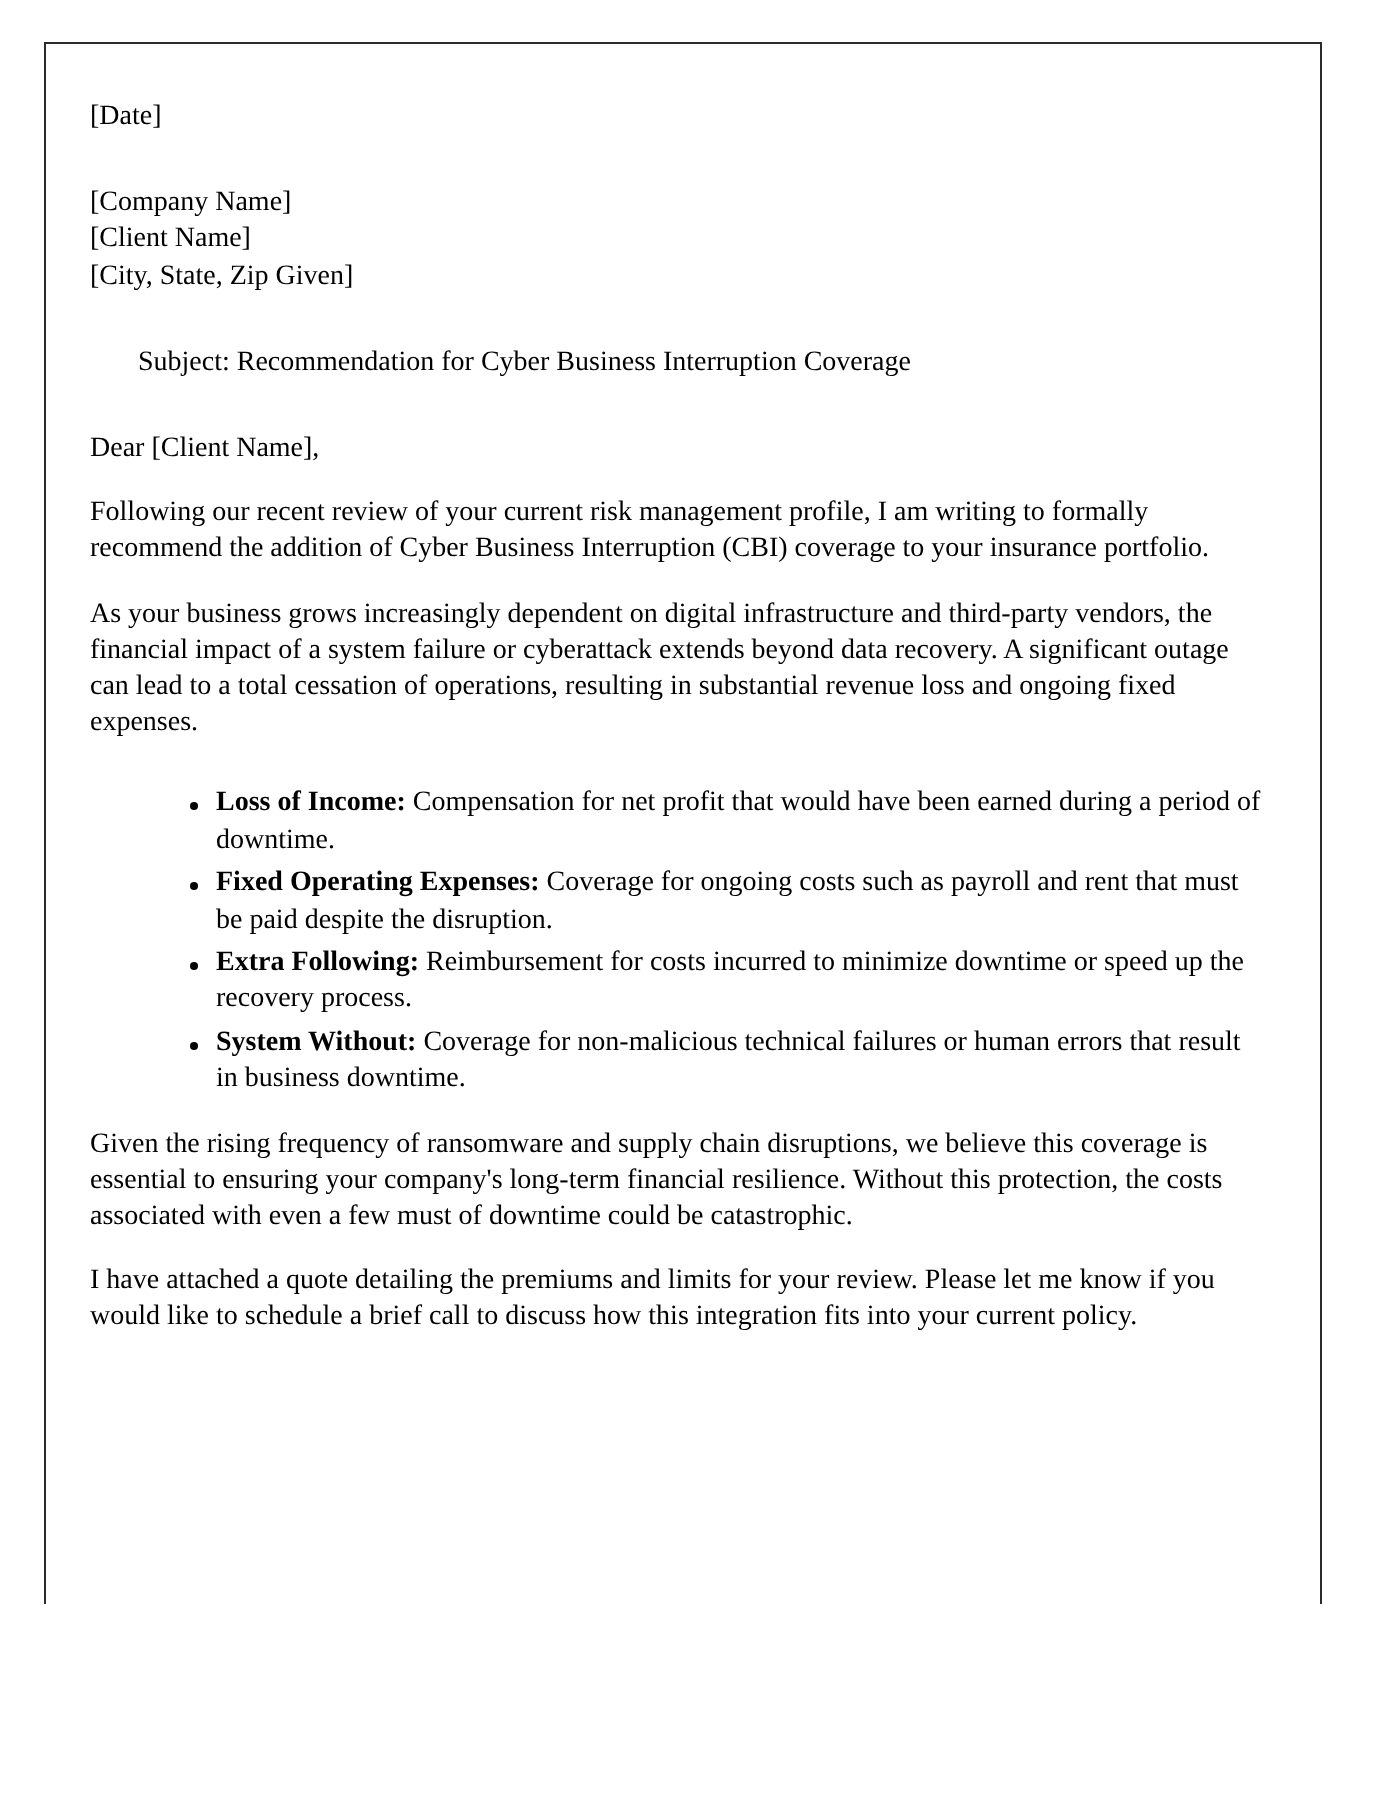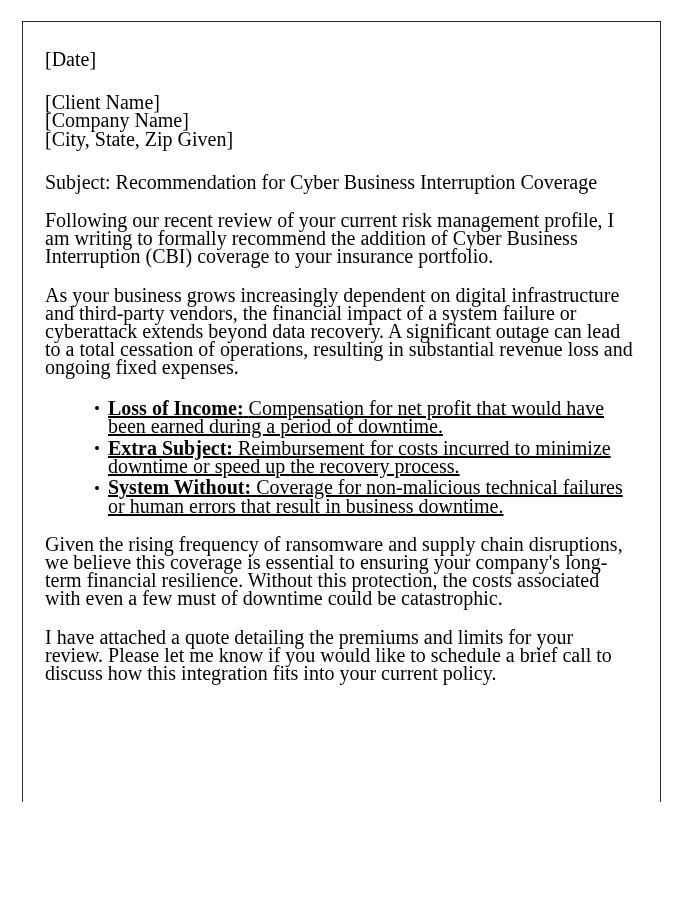--- a/index.html
+++ b/index.html
@@ -33,52 +33,52 @@
     background: #ffffff;
     border-left: 1.6px solid #2b2b2b;
     border-top: 1.6px solid #2b2b2b;
     border-right: 1.6px solid #2b2b2b;
     border-bottom: none;
     overflow: hidden;
   }
 
   .letter-body {
     padding: 28px 26px 0 22px;
-    font-size: 20px;
+    font-size: 14px;
     line-height: 18.2px;
   }
 
   .date-line {
     margin: 0 0 0 0;
   }
 
   .address-block {
     margin-top: 25px;
   }
   .address-block .addr-line {
     display: block;
   }
 
   .subject-line {
     margin-top: 25px;
+    margin-left: 24px;
   }
 
   .salutation {
     margin-top: 25px;
   }
 
   .body-paragraph {
     text-align: left;
   }
 
   .benefits-list {
     margin: 22px 0 0 0;
     padding-left: 50px;
     list-style: none;
-    text-decoration: underline;
   }
   .benefits-list li {
     position: relative;
     margin-bottom: 3.5px;
     padding-left: 13px;
   }
   .benefits-list li .bullet-dot {
     position: absolute;
     left: 0;
     top: 7.5px;
@@ -94,42 +94,48 @@
 </head>
 <body>
 
 <div class="page-canvas">
   <div class="document-sheet">
     <div class="letter-body">
 
       <p class="date-line">[Date]</p>
 
       <div class="address-block">
+        <span class="addr-line">[Company Name]</span>
         <span class="addr-line">[Client Name]</span>
-        <span class="addr-line">[Company Name]</span>
         <span class="addr-line">[City, State, Zip Given]</span>
       </div>
 
       <p class="subject-line">Subject: Recommendation for Cyber Business Interruption Coverage</p>
 
+      <p class="salutation">Dear [Client Name],</p>
 
       <p class="body-paragraph">Following our recent review of your current risk management profile, I am writing to formally recommend the addition of Cyber Business Interruption (CBI) coverage to your insurance portfolio.</p>
 
       <p class="body-paragraph">As your business grows increasingly dependent on digital infrastructure and third-party vendors, the financial impact of a system failure or cyberattack extends beyond data recovery. A significant outage can lead to a total cessation of operations, resulting in substantial revenue loss and ongoing fixed expenses.</p>
 
 
       <ul class="benefits-list">
         <li>
           <span class="bullet-dot"></span>
           <span class="term">Loss of Income:</span>
           <span>Compensation for net profit that would have been earned during a period of downtime.</span>
         </li>
         <li>
           <span class="bullet-dot"></span>
-          <span class="term">Extra Subject:</span>
+          <span class="term">Fixed Operating Expenses:</span>
+          <span>Coverage for ongoing costs such as payroll and rent that must be paid despite the disruption.</span>
+        </li>
+        <li>
+          <span class="bullet-dot"></span>
+          <span class="term">Extra Following:</span>
           <span>Reimbursement for costs incurred to minimize downtime or speed up the recovery process.</span>
         </li>
         <li>
           <span class="bullet-dot"></span>
           <span class="term">System Without:</span>
           <span>Coverage for non-malicious technical failures or human errors that result in business downtime.</span>
         </li>
       </ul>
 
       <p class="body-paragraph">Given the rising frequency of ransomware and supply chain disruptions, we believe this coverage is essential to ensuring your company's long-term financial resilience. Without this protection, the costs associated with even a few must of downtime could be catastrophic.</p>

